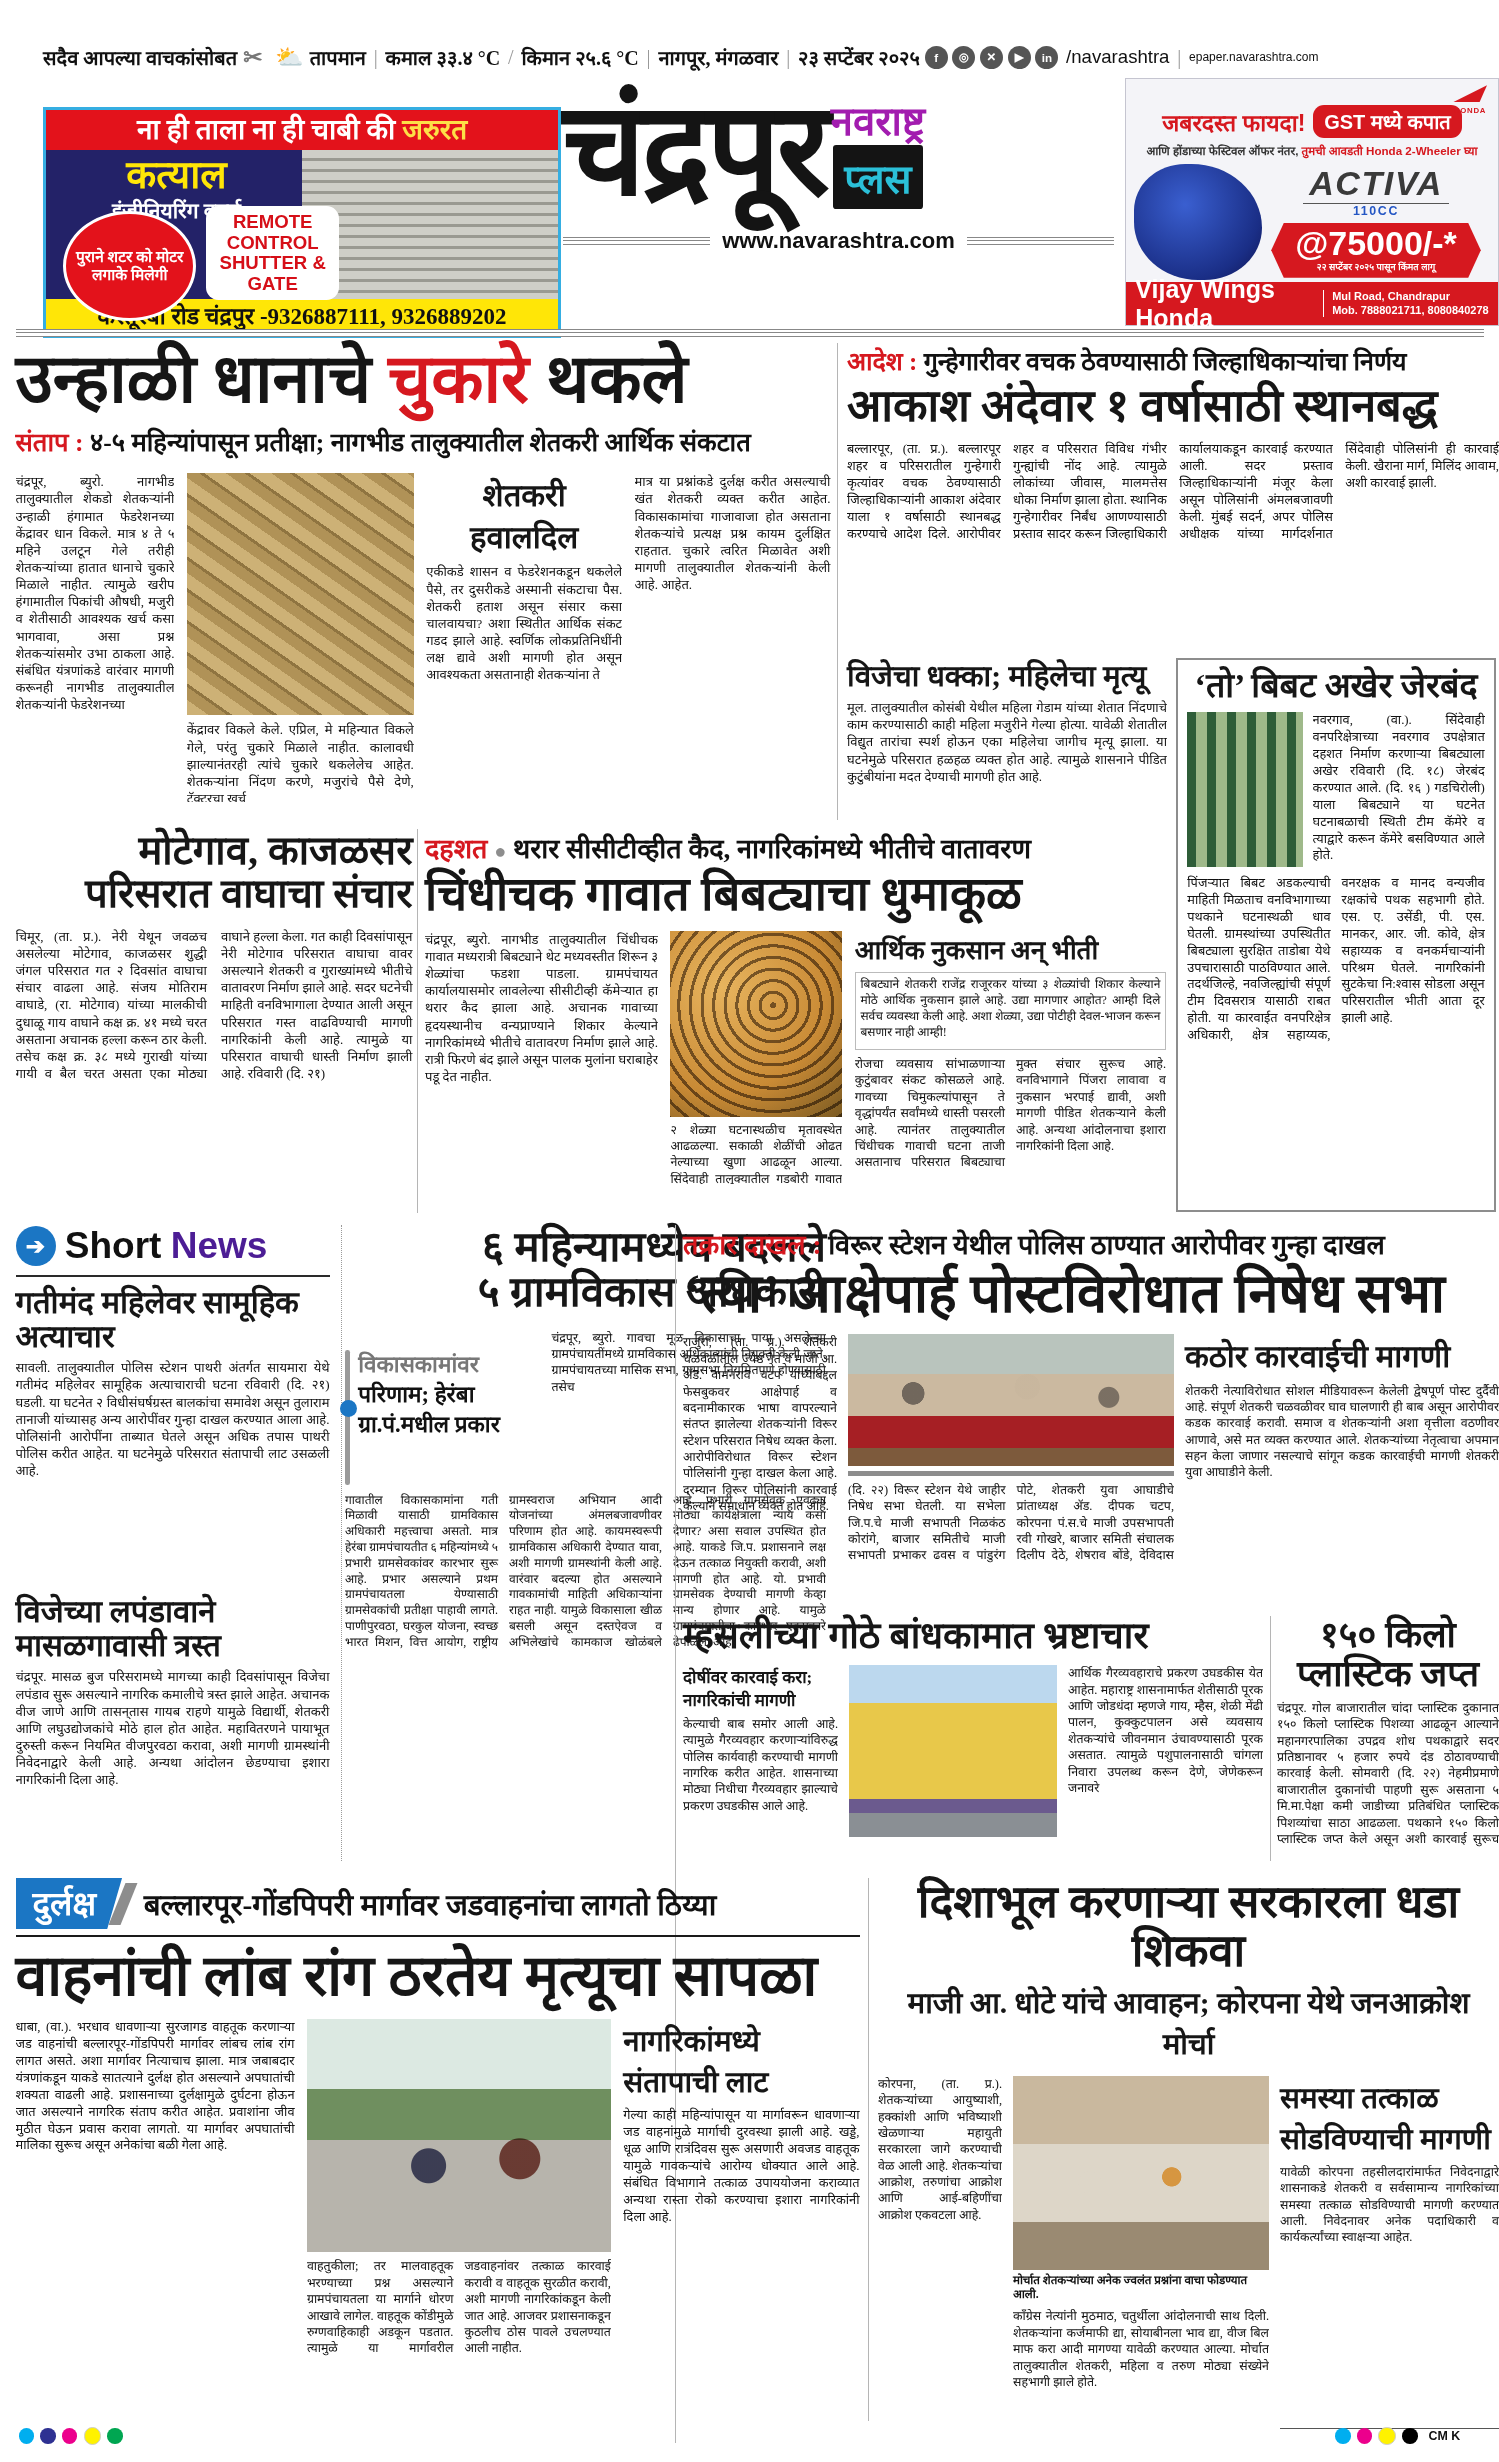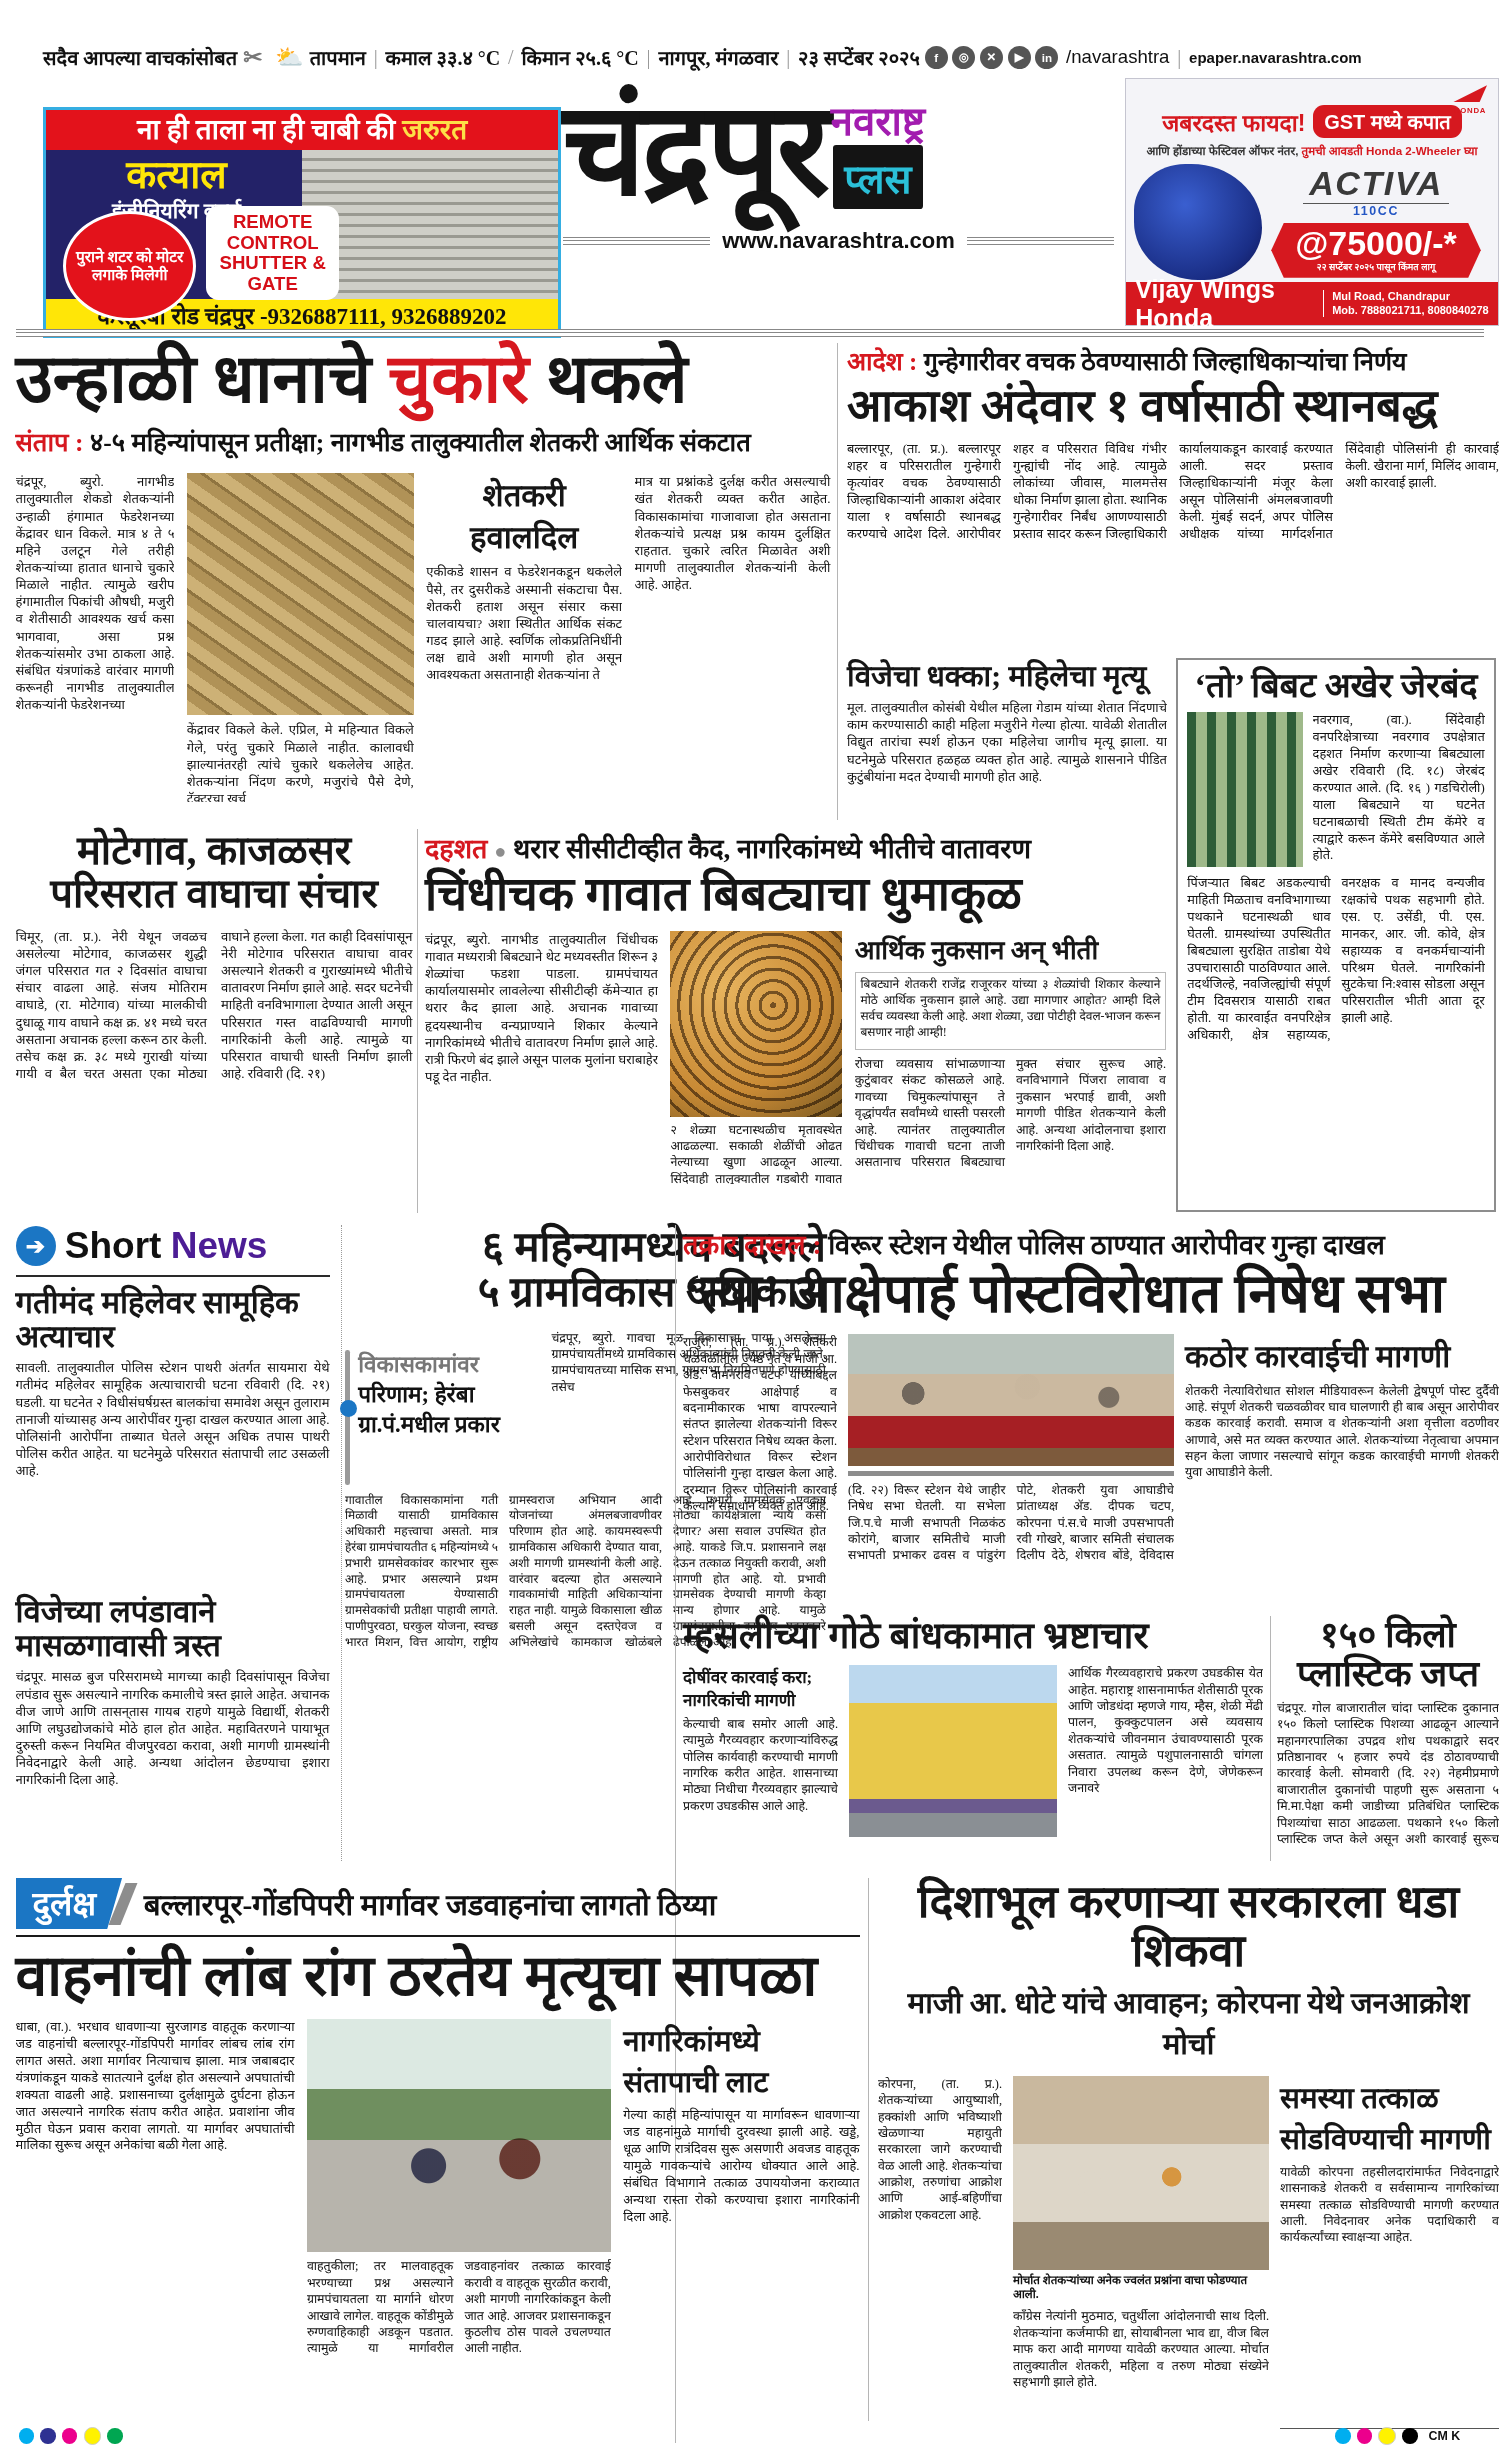--- a/index.html
+++ b/index.html
@@ -135,21 +135,21 @@
     <span>नागपूर, मंगळवार</span>
     <span class="sep">|</span>
     <span>२३ सप्टेंबर २०२५</span>
     <span class="sicon">f</span>
     <span class="sicon">◎</span>
     <span class="sicon">✕</span>
     <span class="sicon">▶</span>
     <span class="sicon">in</span>
     <span style="margin-left:7.8px;font-weight:400;font-family:'Liberation Sans',sans-serif;font-size:18.6px">/navarashtra</span>
     <span class="sep">|</span>
-    <span style="font-weight:700;font-family:'Liberation Sans',sans-serif;font-size:15px">epaper.navarashtra.com</span>
+    <span style="font-weight:400;font-family:'Liberation Sans',sans-serif;font-size:12px">epaper.navarashtra.com</span>
   </div>
 
   <div class="abs adL">
     <div class="adL-red">
       <span>ना ही ताला ना ही चाबी की </span><span class="yl">जरुरत</span>
     </div>
     <div class="adL-mid">
       <div class="shutter"></div>
       <div class="adL-brand">
         <div class="b1">कत्याल</div>
@@ -251,21 +251,21 @@
   <div class="abs" style="left:1176px;top:658px;width:320px;height:554px;border:2.3px double #8d8d8d;box-sizing:border-box;padding:7.8px 9.3px;">
     <div class="hl" style="font-size:34px;text-align:center;">‘तो’ बिबट अखेर जेरबंद</div>
     <div class="cols" style="gap:9.3px;margin-top:7.8px;">
       <div class="photo ph-cage" style="width:116px;height:155px;"></div>
       <div class="jtxt" style="flex:1;font-size:12.8px;height:155px;">नवरगाव, (वा.). सिंदेवाही वनपरिक्षेत्राच्या नवरगाव उपक्षेत्रात दहशत निर्माण करणाऱ्या बिबट्याला अखेर रविवारी (दि. १८) जेरबंद करण्यात आले. (दि. १६ ) गडचिरोली) याला बिबट्याने या घटनेत घटनाबळाची स्थिती टीम कॅमेरे व त्याद्वारे करून कॅमेरे बसविण्यात आले होते.</div>
     </div>
     <div class="jtxt" style="margin-top:7.8px;font-size:12.8px;column-count:2;column-gap:11px;height:310px;">पिंजऱ्यात बिबट अडकल्याची माहिती मिळताच वनविभागाच्या पथकाने घटनास्थळी धाव घेतली. ग्रामस्थांच्या उपस्थितीत बिबट्याला सुरक्षित ताडोबा येथे उपचारासाठी पाठविण्यात आले. तदर्थजिल्हे, नवजिल्ह्यांची संपूर्ण टीम दिवसरात्र यासाठी राबत होती. या कारवाईत वनपरिक्षेत्र अधिकारी, क्षेत्र सहाय्यक, वनरक्षक व मानद वन्यजीव रक्षकांचे पथक सहभागी होते. एस. ए. उसेंडी, पी. एस. मानकर, आर. जी. कोवे, क्षेत्र सहाय्यक व वनकर्मचाऱ्यांनी परिश्रम घेतले. नागरिकांनी सुटकेचा नि:श्वास सोडला असून परिसरातील भीती आता दूर झाली आहे.</div>
   </div>
 
   <div class="abs" style="left:15.5px;top:829px;width:397px;height:384px;">
-    <div class="hl" style="font-size:40px;text-align:center;">मोटेगाव, काजळसर परिसरात वाघाचा संचार</div>
+    <div class="hl" style="font-size:40px;text-align:right;">मोटेगाव, काजळसर परिसरात वाघाचा संचार</div>
     <div class="jtxt" style="margin-top:12.4px;font-size:13px;column-count:2;column-gap:14px;height:256px;">चिमूर, (ता. प्र.). नेरी येथून जवळच असलेल्या मोटेगाव, काजळसर शुद्धी जंगल परिसरात गत २ दिवसांत वाघाचा संचार वाढला आहे. संजय मोतिराम वाघाडे, (रा. मोटेगाव) यांच्या मालकीची दुधाळू गाय वाघाने कक्ष क्र. ४१ मध्ये चरत असताना अचानक हल्ला करून ठार केली. तसेच कक्ष क्र. ३८ मध्ये गुराखी यांच्या गायी व बैल चरत असता एका मोठ्या वाघाने हल्ला केला. गत काही दिवसांपासून नेरी मोटेगाव परिसरात वाघाचा वावर असल्याने शेतकरी व गुराख्यांमध्ये भीतीचे वातावरण निर्माण झाले आहे. सदर घटनेची माहिती वनविभागाला देण्यात आली असून परिसरात गस्त वाढविण्याची मागणी नागरिकांनी केली आहे. त्यामुळे या परिसरात वाघाची धास्ती निर्माण झाली आहे. रविवारी (दि. २१)</div>
   </div>
 
   <div class="abs vline" style="left:417px;top:829px;height:384px;"></div>
 
   <div class="abs" style="left:425px;top:829px;width:741px;height:384px;">
     <div style="font-size:27px;font-weight:800;">
       <span class="rd">दहशत</span>
       <span style="color:#8d8d8d;font-size:20px;">●</span>
       <span>थरार सीसीटीव्हीत कैद, नागरिकांमध्ये भीतीचे वातावरण</span>

